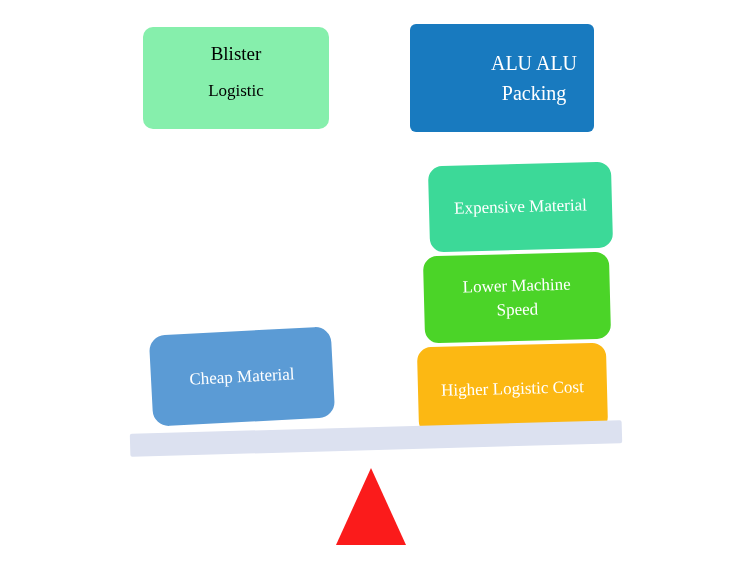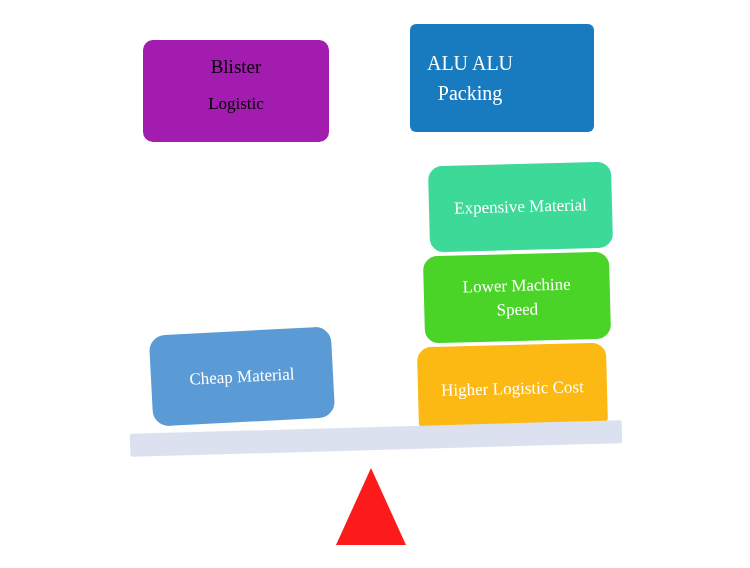--- a/index.html
+++ b/index.html
@@ -27,21 +27,21 @@
     color: #000000;
     padding-top: 16px;
   }
   .blister-line1 { font-size: 19px; display: block; }
   .blister-line2 { font-size: 17px; display: block; margin-top: 16px; }
 
   .alu-card {
     left: 410px; top: 24px;
     width: 184px; height: 108px;
     border-radius: 6px;
-    display: flex; align-items: center; justify-content: flex-start;
+    display: flex; align-items: center; justify-content: flex-end;
     color: #ffffff;
     font-size: 20px;
   }
   .alu-card .inner { width: 120px; text-align: center; line-height: 1.5; }
 
   .weight-box {
     display: flex; align-items: center; justify-content: center;
     color: #ffffff;
     font-size: 17px;
     text-align: center;
@@ -81,21 +81,21 @@
     border-left: 35px solid transparent;
     border-right: 35px solid transparent;
     border-bottom: 77px solid #fb1b1b;
   }
 </style>
 </head>
 <body>
 
 <div class="canvas">
 
-  <div class="card blister-card" style="background-color: #a21caf; margin-top: 13px;">
+  <div class="card blister-card" style="background-color: #86efac;">
     <span class="blister-line1">Blister</span>
     <span class="blister-line2">Logistic</span>
   </div>
 
   <div class="card alu-card" style="background-color: rgb(24, 122, 191);">
     <span class="inner">ALU ALU Packing</span>
   </div>
 
   <div class="weight-box box-expensive" style="background-color: rgb(60, 217, 152);">
     <span class="inner">Expensive Material</span>

